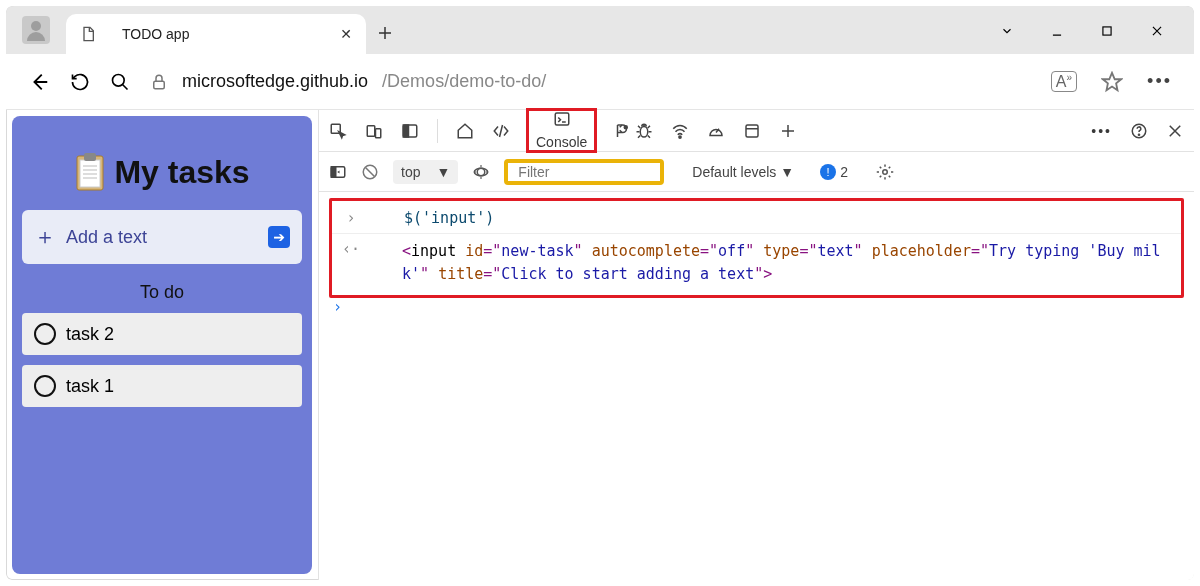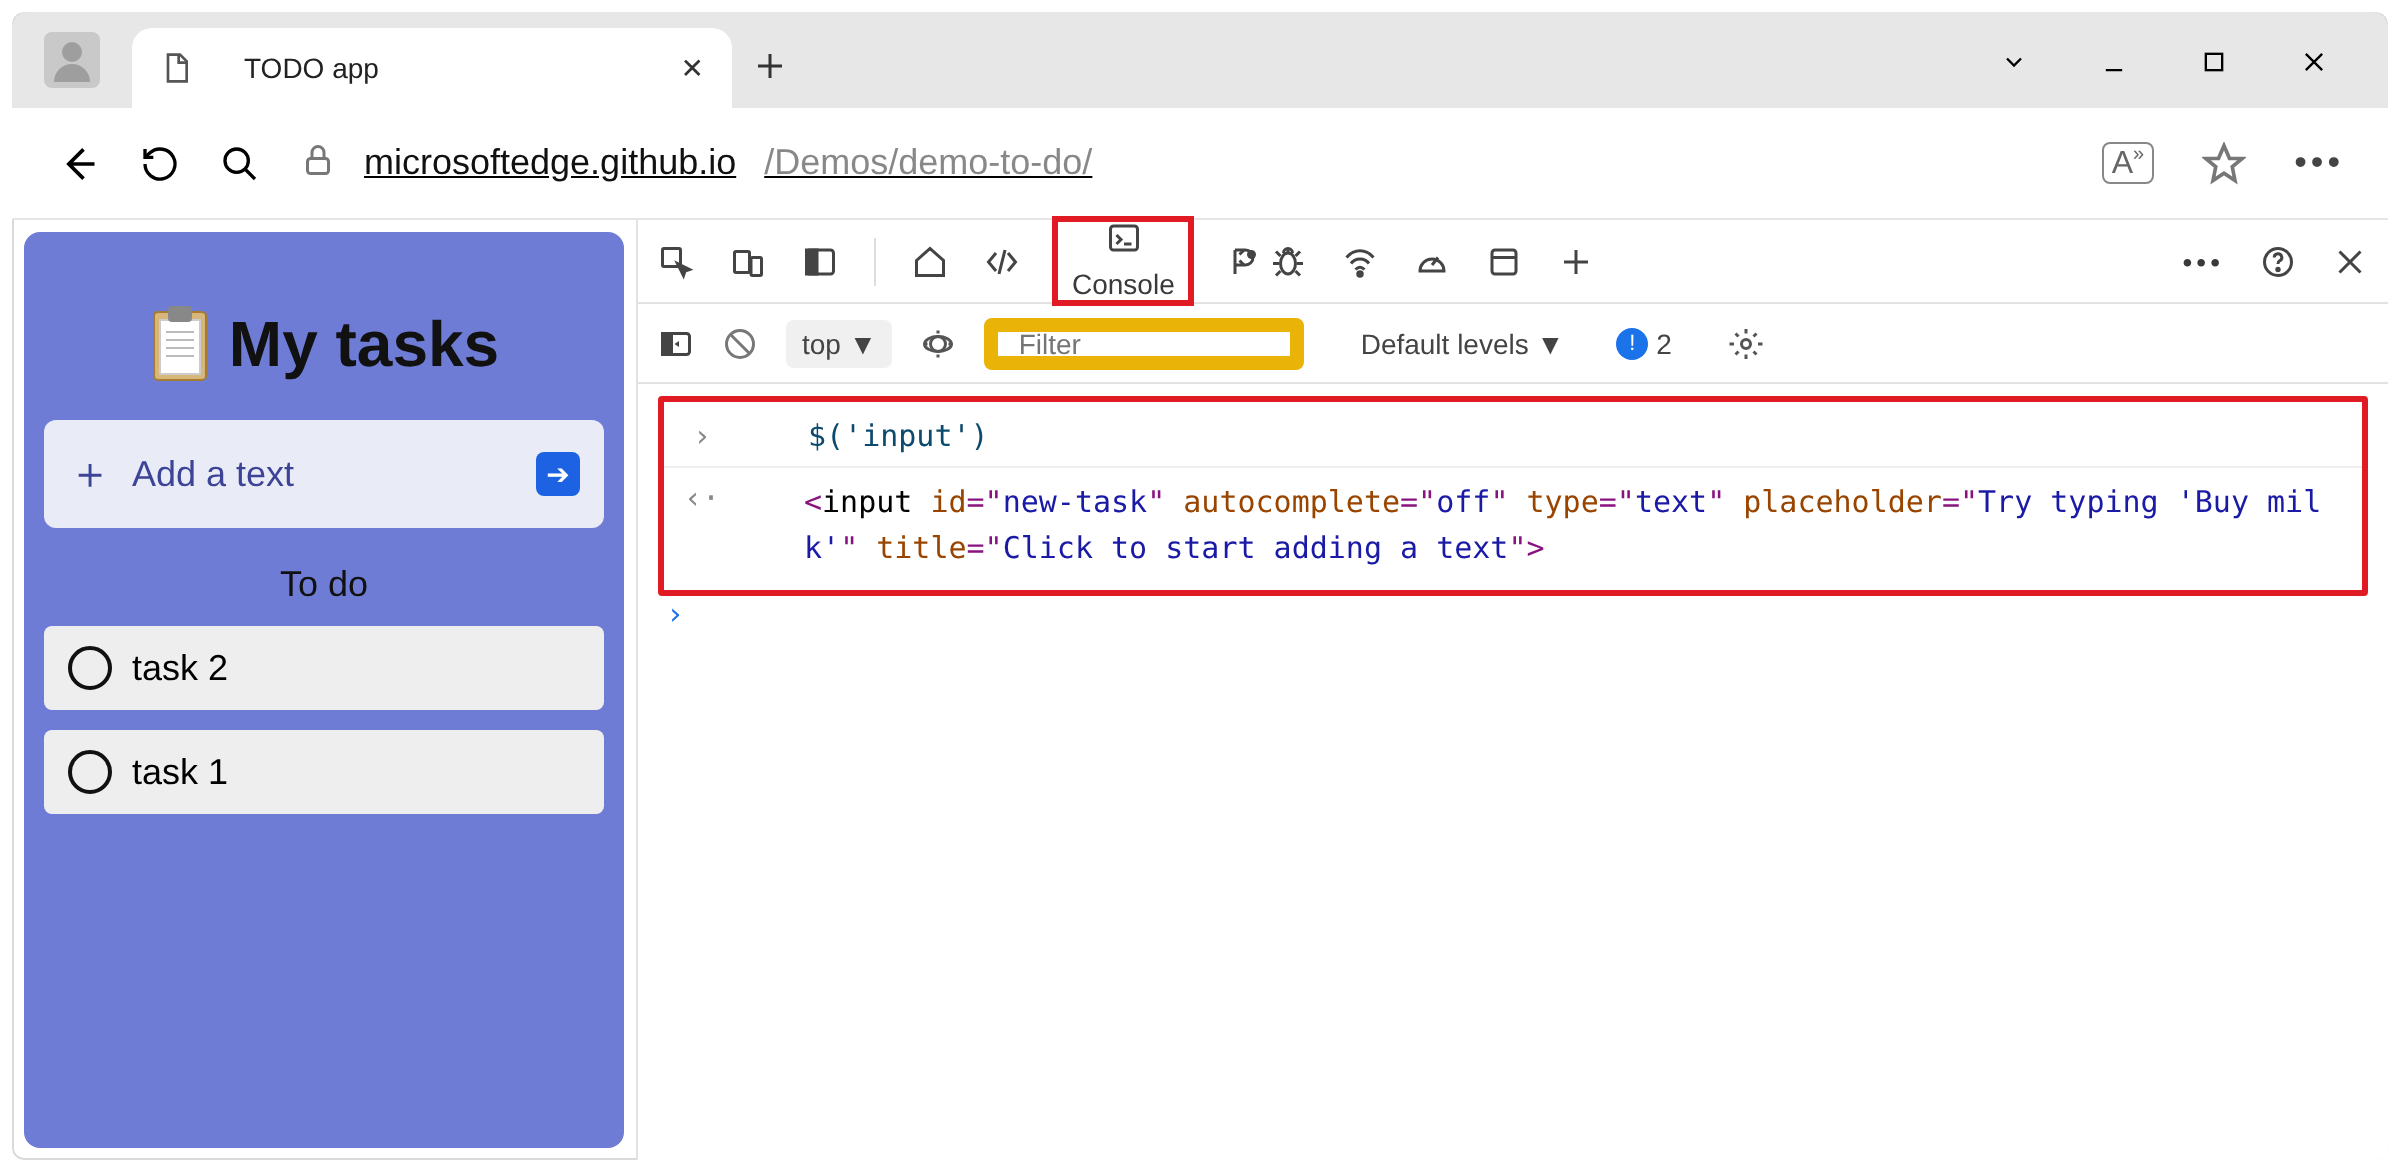--- a/index.html
+++ b/index.html
@@ -70,21 +70,21 @@
   .addr-row {
     height: 56px;
     display: flex;
     align-items: center;
     gap: 20px;
     padding: 0 22px;
     border-bottom: 1px solid #e5e5e5;
     background: #fff;
   }
   .icon-btn { color: #1b1b1b; display:flex; align-items:center; justify-content:center; }
-  .addr-url { flex: 1; display:flex; align-items:flex-start; gap:14px; font-size:18px;text-decoration:underline; }
+  .addr-url { flex: 1; display:flex; align-items:center; gap:14px; font-size:18px; }
   .url-muted { color: #888; }
   .url-main  { color: #111; }
   .addr-right { display:flex; gap:24px; align-items:center; color:#555; }
 
   
   .content { display:flex; height: calc(586px - 12px - 48px - 56px); }
 
   
   .todo-app {
     width: 300px;
@@ -117,22 +117,22 @@
 
   
   .devtools { flex:1; border-left:1px solid #e2e2e2; display:flex; flex-direction:column; background:#fff; }
   .dt-row { display:flex; align-items:center; height:42px; border-bottom:1px solid #e2e2e2; padding:0 10px; gap:18px; color:#3a3a3a; font-size:14px; position:relative; }
   .dt-row .spacer { flex:1; }
   .dt-tab { display:flex; align-items:center; gap:6px; padding:0 8px; height:100%; }
   .dt-tab.active { outline:3px solid #e01b24; outline-offset:-1px;flex-direction:column; }
   .dt-icon svg { width:18px; height:18px; }
 
   .dt-row2 { height:40px; border-bottom:1px solid #e2e2e2; display:flex; align-items:center; gap:14px; padding:0 10px; color:#444; font-size:14px; }
-  .ctx-select { background:#f0f0f0; padding:4px 8px; border-radius:4px; display:flex; align-items:center; gap:4px; }
-  .filter-input { border:7px solid #eab308; border-radius:4px; height:26px; padding:2px 10px; font-size:14px; width:160px; color:#777; background:#fff; }
+  .ctx-select { background:#f0f0f0; padding:4px 8px; border-radius:4px; display:flex; align-items:center; gap:16px; }
+  .filter-input { border:4px solid #eab308; border-radius:4px; height:26px; padding:2px 10px; font-size:14px; width:160px; color:#777; background:#fff; }
   .msg-badge { background:#1a73e8; color:#fff; border-radius:50%; width:16px; height:16px; font-size:11px; display:flex; align-items:center; justify-content:center; }
 
   .console-body { flex:1; padding:6px 10px; font-family: Consolas, monospace; font-size:15px; position:relative; }
   .hl-box { border:3px solid #e01b24; padding:6px 4px 8px; border-radius:2px; }
   .line { display:flex; gap:8px; padding:2px 6px; }
   .prompt { color:#888; width:18px; text-align:center; }
   .code-in { color:#0c4a6e;margin-left:36px; }
   .out-indent { margin-left:34px; line-height:1.5; }
   .tag-name { color:#000000; }
   .attr-name { color:#994500; }

